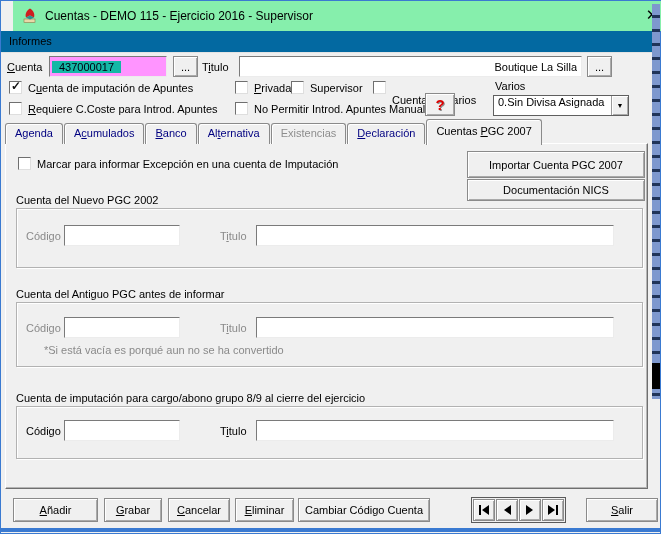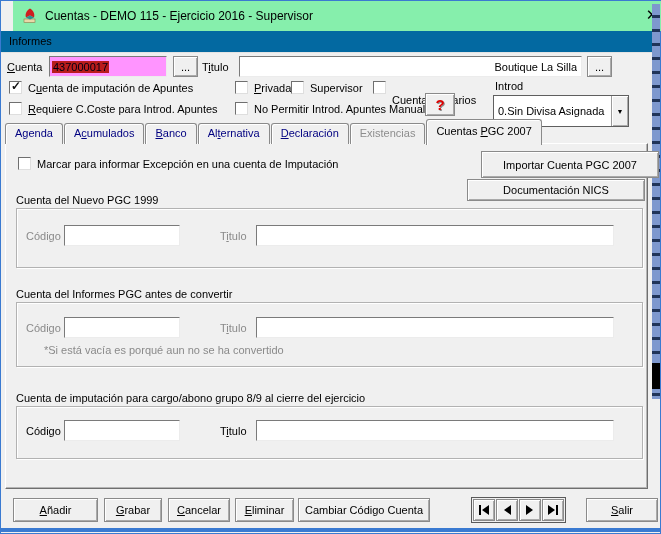--- a/index.html
+++ b/index.html
@@ -47,33 +47,33 @@
          border-radius:3px 3px 0 0;
          box-shadow:inset 1px 1px 0 #fff; white-space:nowrap;margin-top:16px; }
   .tab.disabled { color:#8d8d8d; }
   .tab.active { height:26px; padding-top:5px; color:#000; position:relative;
                 z-index:4; margin-bottom:-1px; }
   #page { position:absolute; left:4px; top:142px; width:643px; height:346px;
           background:#f0f0f0; border:1px solid;
           border-color:#fff #6f6f6f #6f6f6f #fff; z-index:2;
           box-shadow:inset -1px -1px 0 #b5b5b5; }
   
-  #combo { position:absolute; left:492px; top:94px; width:136px; height:32px;
-           background:#fff; border:1px solid #5f5f5f; display:flex; align-items:center; }
+  #combo { position:absolute; left:492px; top:94px; width:136px; height:21px;
+           background:#fff; border:1px solid #5f5f5f; display:flex; }
   #combo .val { flex:1; padding-left:4px; white-space:nowrap; overflow:hidden; }
   #combo .arrowbtn { width:17px; height:100%; background:#f0f0f0;
            border-left:1px solid #9a9a9a;
            box-shadow:inset 1px 1px 0 #fff, inset -1px -1px 0 #aaa;
            display:flex; align-items:center; justify-content:center; font-size:7px; }
   
   #cuenta-field { position:absolute; left:48px; top:55px; width:118px; height:21px;
            background:#ff94ff; border:1px solid;
            border-color:#7a7a7a #ececec #ececec #7a7a7a;
            display:flex; align-items:center; padding:0 2px; }
-  #cuenta-field .sel { background:#b91c1c; color:#001; padding:0 1px; }
+  #cuenta-field .sel { background:#14b8a6; color:#001; padding:0 7px; }
   
   #helpbtn span { color:#dd0000; font-weight:bold; font-size:15px;
            text-shadow:1px 1px 0 #909090; }
   
   #navbox { position:absolute; left:470px; top:496px; width:95px; height:26px;
             border:1px solid #5a5a5a; background:#f0f0f0; display:flex;
             gap:1px; padding:1px; }
   .navbtn { flex:1; background:#f0f0f0; border:1px solid #8a8a8a;
             box-shadow:inset 1px 1px 0 #fff, inset -1px -1px 0 #aaa;
             display:flex; align-items:center; justify-content:center; }
@@ -114,58 +114,58 @@
   <button class="btn" style="left:586px; top:55px; width:25px; height:21px;">...</button>
 
   <span class="cbx checked" style="left:8px; top:80px;"></span>
   <span class="lbl" style="left:27px; top:81px;">C<u>u</u>enta de imputación de Apuntes</span>
   <span class="cbx" style="left:234px; top:80px;"></span>
   <span class="lbl" style="left:253px; top:81px;"><u>P</u>rivada</span>
   <span class="cbx" style="left:290px; top:80px;"></span>
   <span class="lbl" style="left:309px; top:81px;">Supervisor</span>
   <span class="cbx" style="left:372px; top:80px;"></span>
   <span class="lbl" style="left:391px; top:81px;margin-top:12px;">Cuenta de Varios</span>
-  <span class="lbl" style="left:494px; top:79px;">Introd</span>
+  <span class="lbl" style="left:494px; top:79px;">Varios</span>
 
   <span class="cbx" style="left:8px; top:101px;"></span>
   <span class="lbl" style="left:27px; top:102px;"><u>R</u>equiere C.Coste para Introd. Apuntes</span>
   <span class="cbx" style="left:234px; top:101px;"></span>
   <span class="lbl" style="left:253px; top:102px;">No Permitir Introd. Apuntes Manuales</span>
   <button class="btn" id="helpbtn" style="left:424px; top:92px; width:30px; height:23px;">
     <span>?</span>
   </button>
   <div id="combo">
     <span class="val">0.Sin Divisa Asignada</span>
     <span class="arrowbtn">▼</span>
   </div>
 
   <div id="tabstrip">
     <div class="tab">Agenda</div>
     <div class="tab">A<u>c</u>umulados</div>
     <div class="tab"><u>B</u>anco</div>
     <div class="tab">Al<u>t</u>ernativa</div>
+    <div class="tab disabled">Existencias</div>
     <div class="tab"><u>D</u>eclaración</div>
-    <div class="tab disabled">Existencias</div>
     <div class="tab active">Cuentas <u>P</u>GC 2007</div>
   </div>
 
   <div id="page">
     <span class="cbx" style="left:12px; top:13px;"></span>
     <span class="lbl" style="left:31px; top:14px;">Marcar para informar Excepción en una cuenta de Imputación</span>
-    <button class="btn" style="left:461px; top:7px; width:178px; height:27px;margin-left:14px;">Importar Cuenta PGC 2007</button>
+    <button class="btn" style="left:461px; top:7px; width:178px; height:27px;">Importar Cuenta PGC 2007</button>
     <button class="btn" style="left:461px; top:35px; width:178px; height:22px;">Documentación NICS</button>
 
-    <span class="lbl" style="left:10px; top:50px;">Cuenta del Nuevo PGC 1999</span>
+    <span class="lbl" style="left:10px; top:50px;">Cuenta del Nuevo PGC 2002</span>
     <div class="gbox" style="left:10px; top:64px; width:627px; height:60px;"></div>
     <span class="lbl dim" style="left:20px; top:86px;">Código</span>
     <input class="inp" style="left: 58px; top: 81px; width: 116px; height: 21px;" value="">
     <span class="lbl dim" style="left:214px; top:86px;">T<u>i</u>tulo</span>
     <input class="inp" style="left: 250px; top: 81px; width: 358px; height: 21px;" value="">
 
-    <span class="lbl" style="left:10px; top:144px;">Cuenta del Informes PGC antes de convertir</span>
+    <span class="lbl" style="left:10px; top:144px;">Cuenta del Antiguo PGC antes de informar</span>
     <div class="gbox" style="left:10px; top:158px; width:627px; height:65px;"></div>
     <span class="lbl dim" style="left:20px; top:178px;">Código</span>
     <input class="inp" style="left: 58px; top: 173px; width: 116px; height: 21px;" value="">
     <span class="lbl dim" style="left:214px; top:178px;">T<u>i</u>tulo</span>
     <input class="inp" style="left: 250px; top: 173px; width: 358px; height: 21px;" value="">
     <span class="lbl dim" style="left:22px; top:200px;margin-left:16px;">*Si está vacía es porqué aun no se ha convertido</span>
 
     <span class="lbl" style="left:10px; top:248px;">Cuenta de imputación para cargo/abono grupo 8/9 al cierre del ejercicio</span>
     <div class="gbox" style="left:10px; top:262px; width:627px; height:53px;"></div>
     <span class="lbl" style="left:20px; top:281px;">Código</span>

